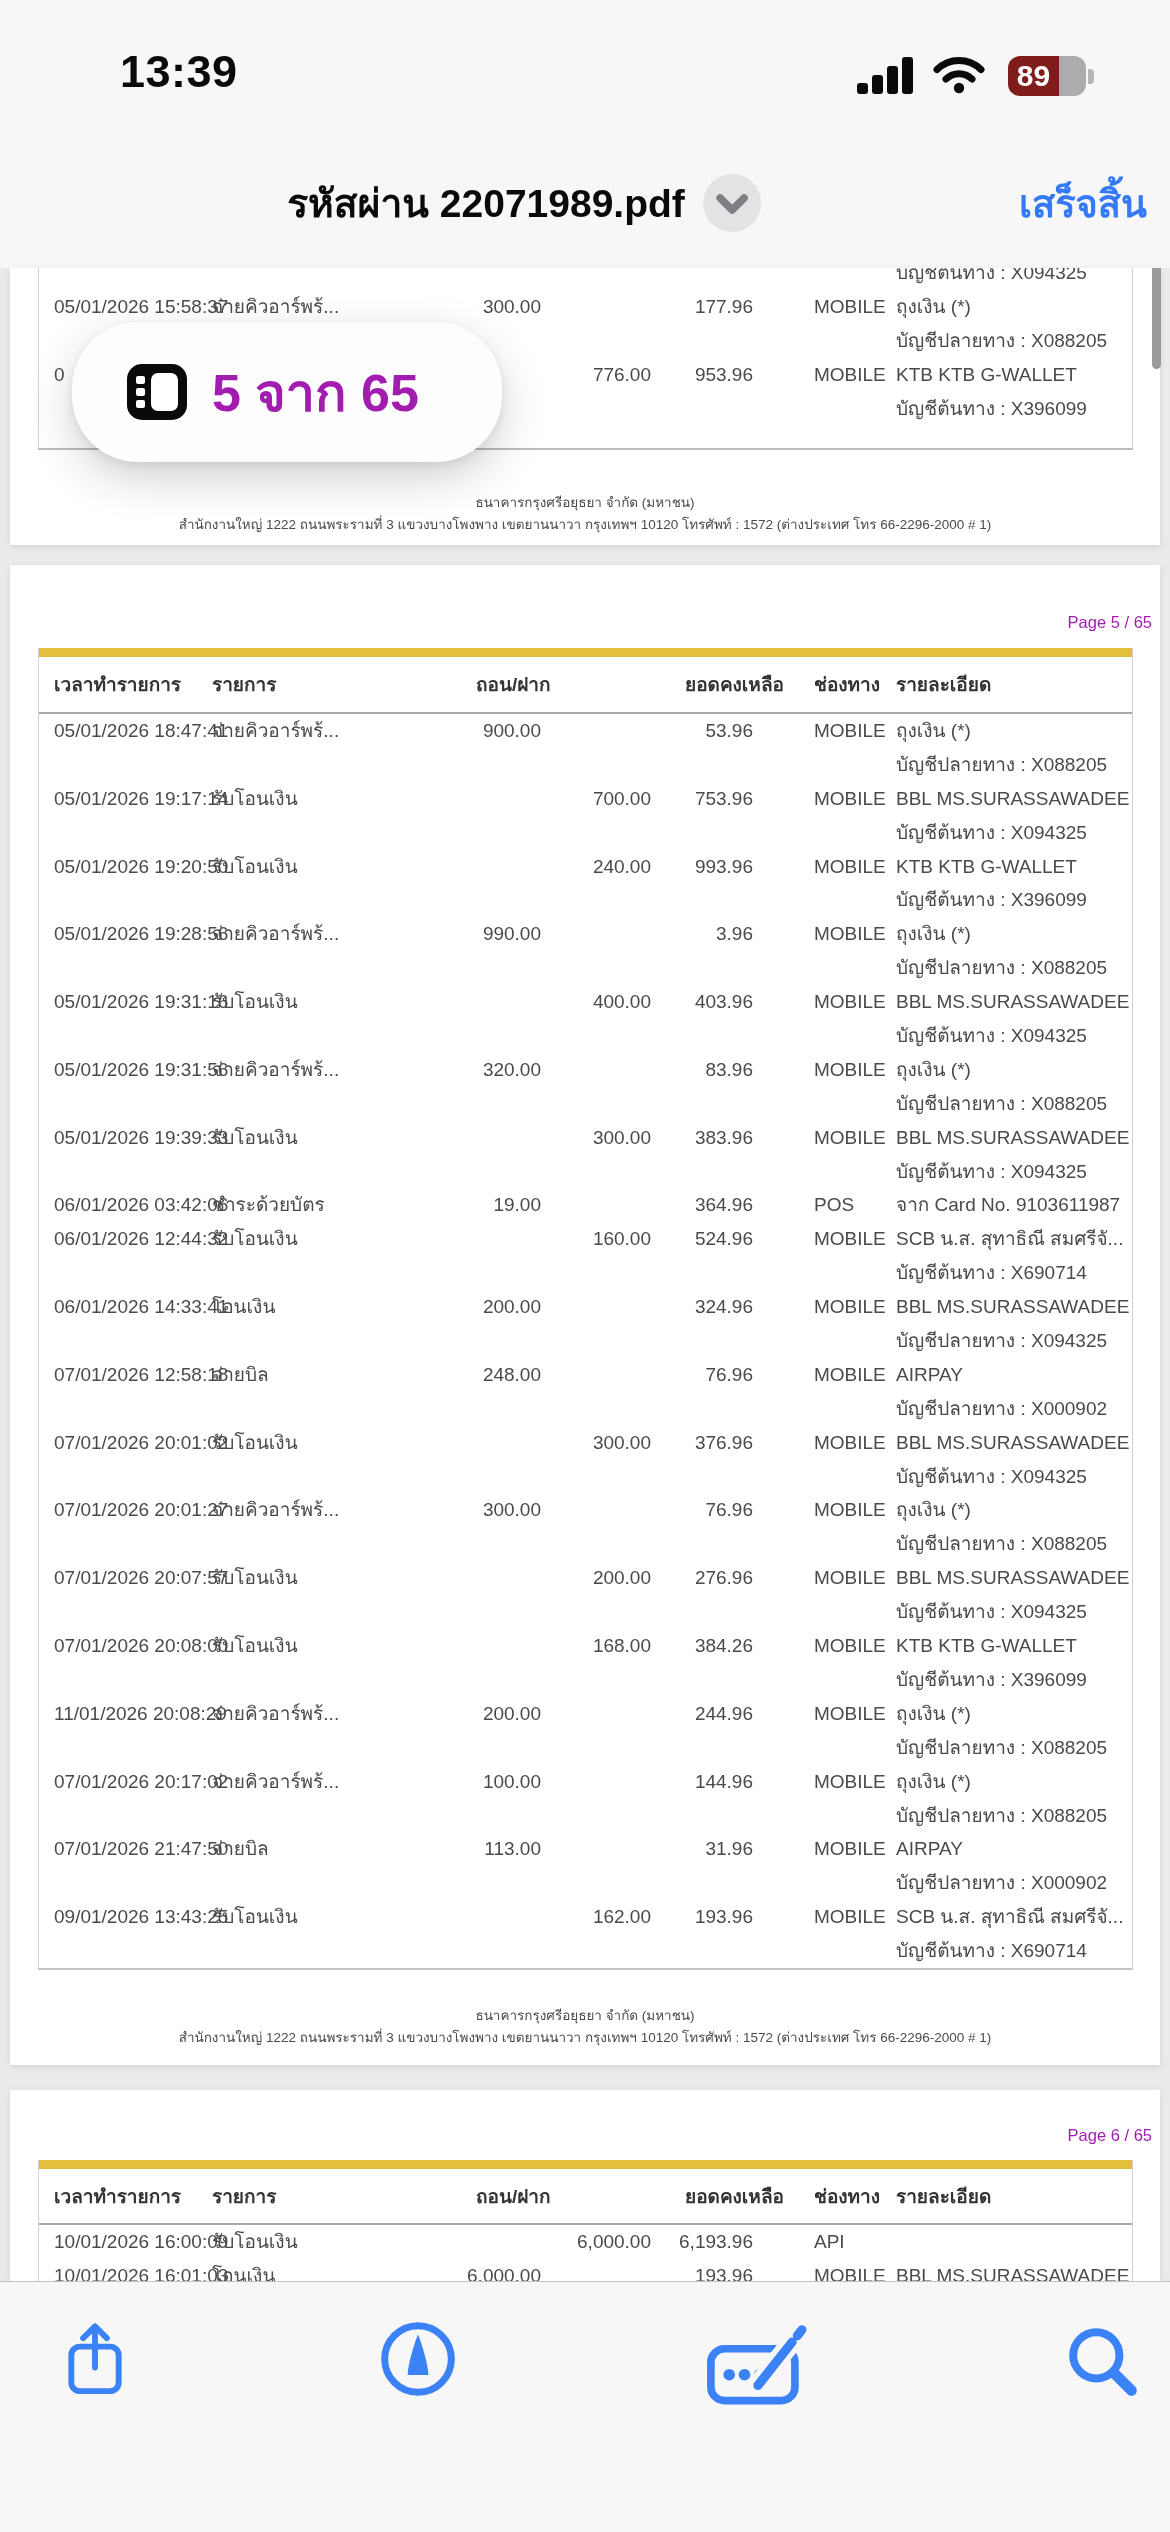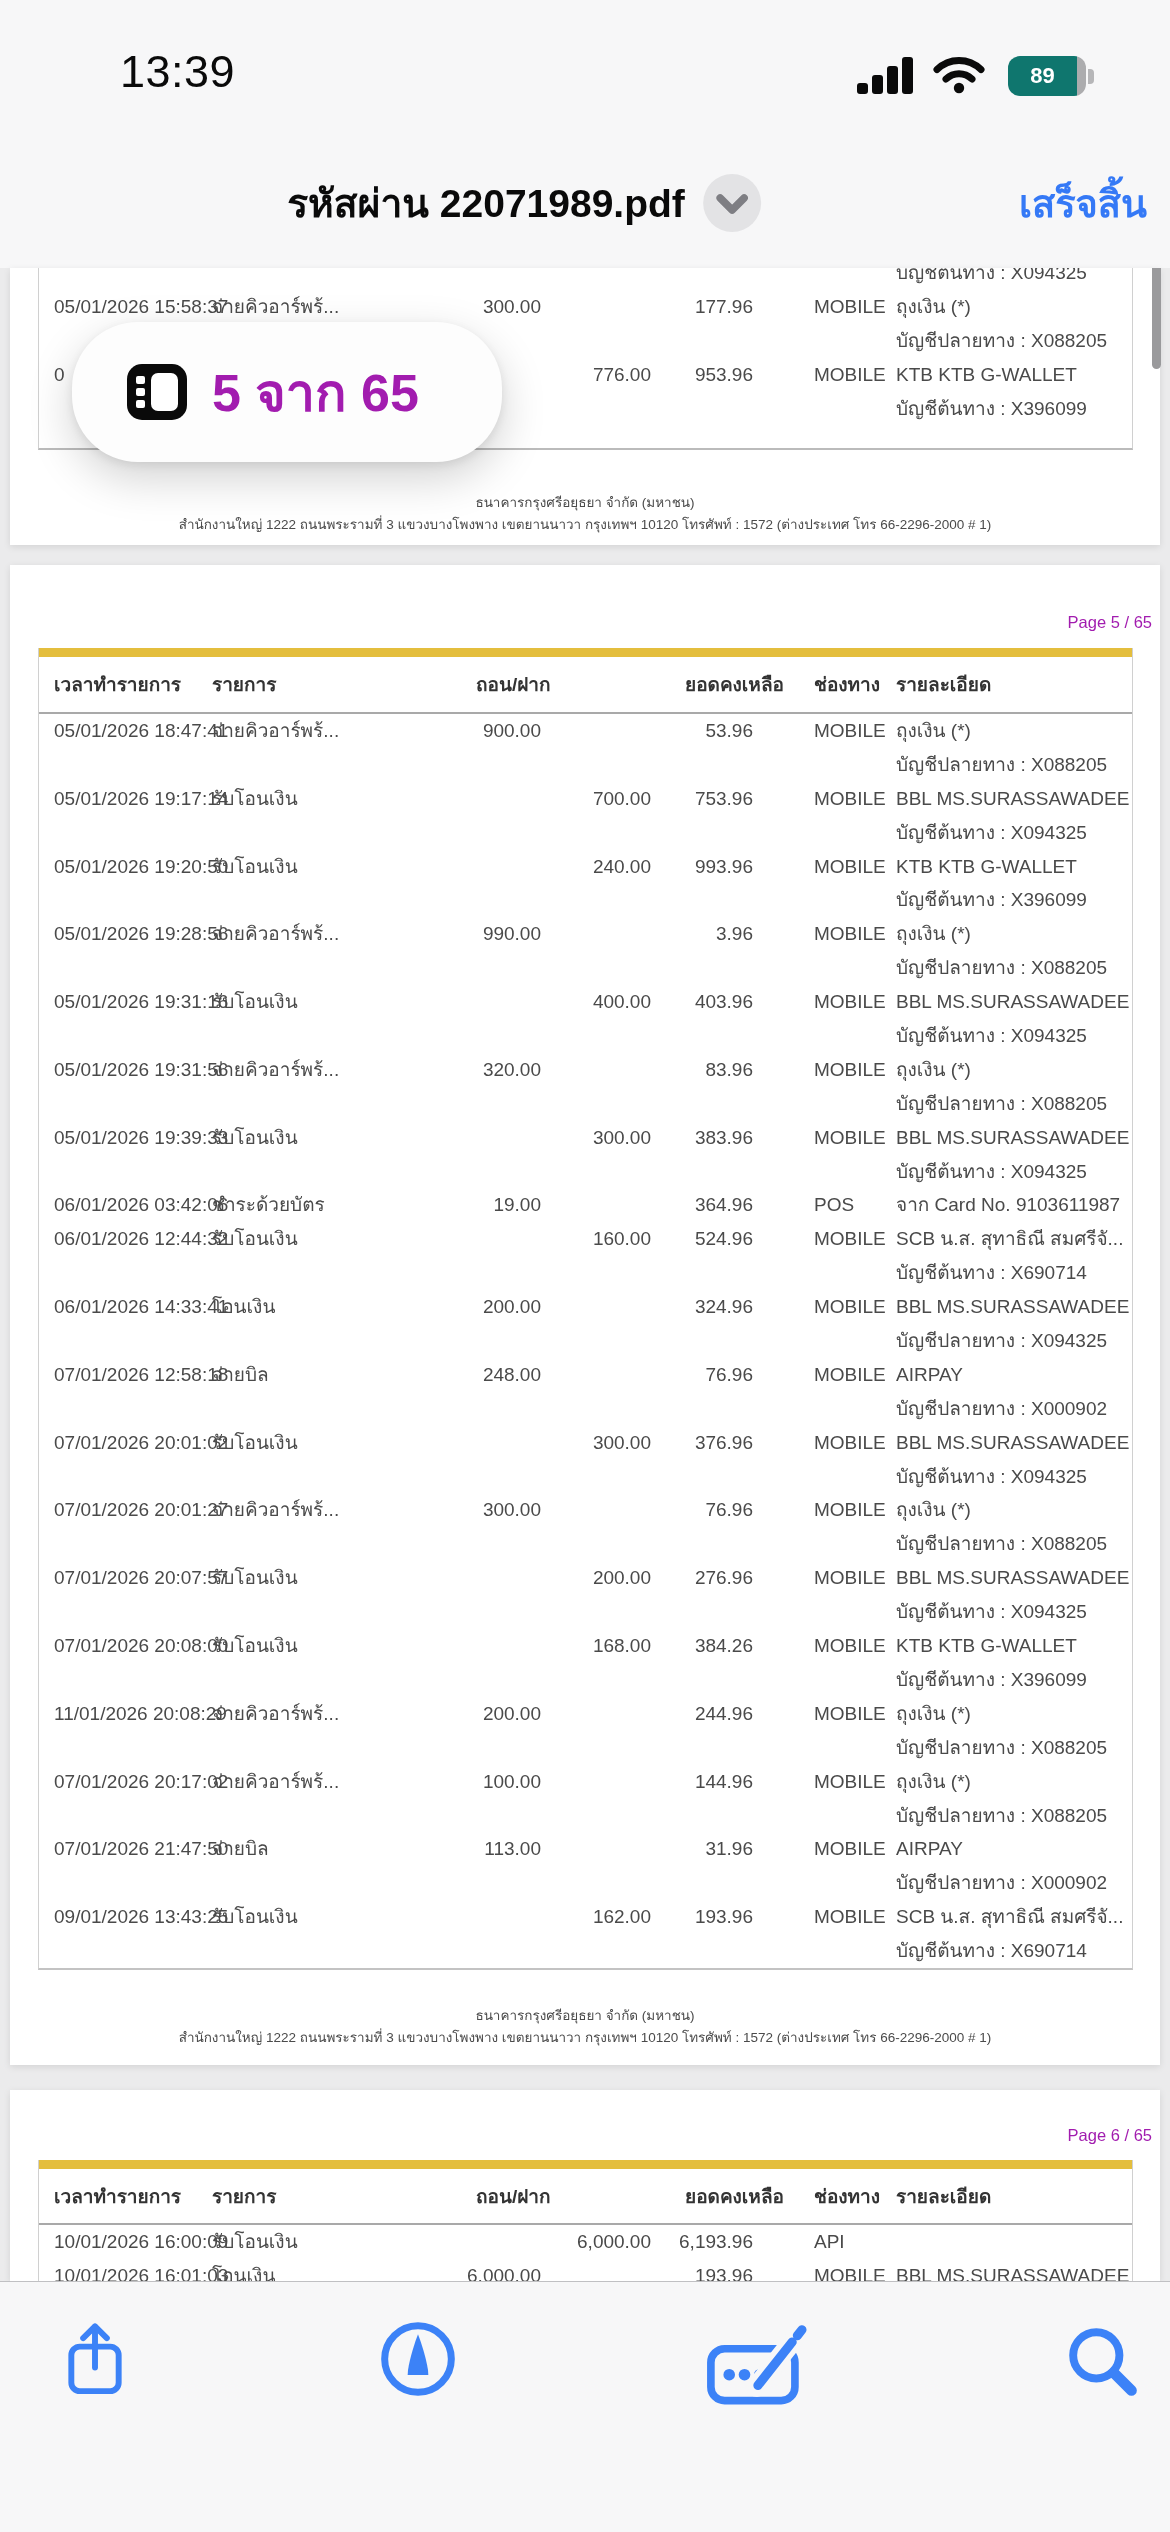--- a/index.html
+++ b/index.html
@@ -1,24 +1,24 @@
 <!DOCTYPE html>
 <html><head>
 <meta charset="utf-8">
 <style>
   html,body{margin:0;padding:0;}
   body{font-family:"Liberation Sans","DejaVu Sans",sans-serif;-webkit-font-smoothing:antialiased;}
   .phone{position:relative;width:1170px;height:2532px;background:#F7F7F8;overflow:hidden;}
 
   
-  .time{position:absolute;left:120px;top:46px;font-size:45px;font-weight:400;color:#0a0a0a;letter-spacing:.5px;}
+  .time{position:absolute;left:120px;top:46px;font-size:45px;font-weight:700;color:#0a0a0a;letter-spacing:.5px;}
   .sicon{position:absolute;}
   .battery{position:absolute;left:1008px;top:56px;display:flex;align-items:center;}
   .battery-body{width:78px;height:40px;border-radius:12px;overflow:hidden;display:flex;}
-  .battery-fill{width:69px;background:#0f766e;color:#fff;font-size:22px;font-weight:700;display:flex;align-items:center;justify-content:center;}
+  .battery-fill{width:51px;background:#7f1d1d;color:#fff;font-size:30px;font-weight:700;display:flex;align-items:center;justify-content:center;}
   .battery-empty{flex:1;background:#ACACAE;}
   .battery-nub{width:6px;height:15px;background:#B6B6B8;border-radius:0 4px 4px 0;margin-left:2px;}
 
   
   .title-group{position:absolute;left:calc(50% - 61px);top:172px;transform:translateX(-50%);display:flex;align-items:center;gap:18px;white-space:nowrap;}
   .doc-title{font-size:39px;font-weight:700;color:#0a0a0a;}
   .chev-circle{width:58px;height:58px;border-radius:50%;background:#E3E3E5;display:flex;align-items:center;justify-content:center;}
   .done-btn{position:absolute;right:23px;top:178px;height:52px;line-height:52px;font-size:38px;font-weight:600;color:#3579F6;background:none;border:none;padding:0;font-family:inherit;}
   .nav-hairline{position:absolute;left:0;top:268px;width:100%;height:1px;background:rgba(0,0,0,0.22);}
 

